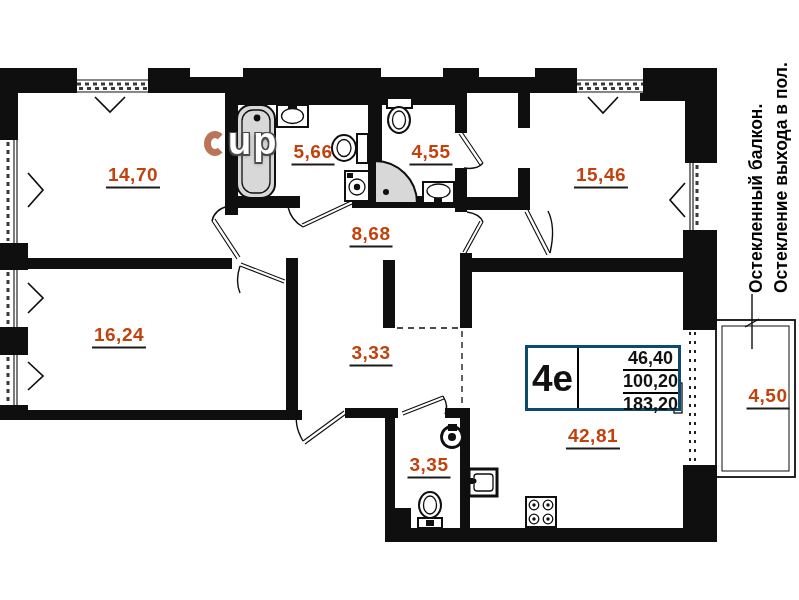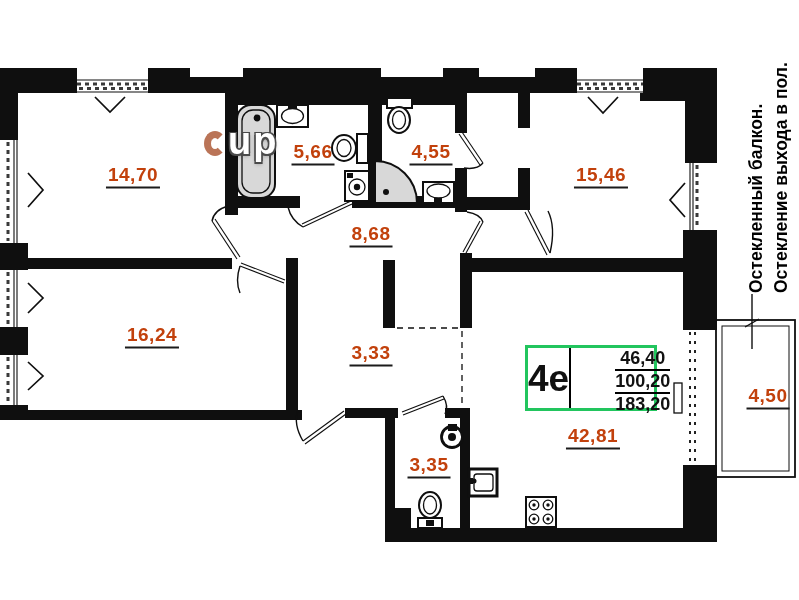--- a/index.html
+++ b/index.html
@@ -19,22 +19,22 @@
   .gdash{stroke:#222;stroke-width:2;stroke-dasharray:3 6;fill:none;}
   .chev{fill:none;stroke:var(--wall);stroke-width:1.7;}
   .fx{fill:#fff;stroke:var(--wall);stroke-width:2;}
   .fx3{fill:#fff;stroke:var(--wall);stroke-width:3;}
   .fxl{fill:none;stroke:var(--wall);stroke-width:1.3;}
   .gray{fill:var(--fixture-fill);stroke:var(--wall);stroke-width:2;}
   .blk{fill:var(--wall);}
   .lbl{position:absolute;transform:translate(-50%,-50%);font-weight:700;font-size:19px;
        color:#c2410c;border-bottom:2px solid #1b1b1b;padding:0 2px 1px 2px;white-space:nowrap;
        letter-spacing:.5px;}
-  .infobox{position:absolute;left:525px;top:345px;width:132px;height:66px;background:#fff;
-           border:3px solid #22c55e;box-sizing:border-box;display:flex;z-index:10;}
+  .infobox{position:absolute;left:525px;top:345px;width:156px;height:66px;background:#fff;
+           border:3px solid #0c4a6e;box-sizing:border-box;display:flex;z-index:10;}
   .infobox .unit{width:55px;border-right:2.5px solid #000;display:flex;align-items:center;
            justify-content:center;font-size:37px;font-weight:700;color:#111;line-height:1;}
   .infobox .rows{flex:1;display:flex;flex-direction:column;padding-left:44px;}
   .infobox .row{flex:1;display:flex;align-items:center;justify-content:center;font-size:18px;
            font-weight:700;color:#111;}
   .infobox .row + .row{border-top:2px solid #000;text-align:center;}
   .vnote{position:absolute;transform-origin:0 0;transform:rotate(-90deg);white-space:nowrap;
          font-size:17.5px;font-weight:700;color:#000;}
   .wm{position:absolute;left:228px;top:122px;font-size:38px;font-weight:700;color:#fff;
       letter-spacing:2px;z-index:30;line-height:1;
@@ -254,21 +254,21 @@
 
     <rect class="fxl" x="674" y="383" width="8" height="30"></rect>
   </g>
 </svg>
 
   <div class="lbl" style="left:133px;top:176px">14,70</div>
   <div class="lbl" style="left:313px;top:153px">5,66</div>
   <div class="lbl" style="left:431px;top:153px">4,55</div>
   <div class="lbl" style="left:601px;top:176px">15,46</div>
   <div class="lbl" style="left:371px;top:235px">8,68</div>
-  <div class="lbl" style="left:152px;top:336px">16,24</div>
+  <div class="lbl" style="left:119px;top:336px">16,24</div>
   <div class="lbl" style="left:371px;top:354px">3,33</div>
   <div class="lbl" style="left:429px;top:466px">3,35</div>
   <div class="lbl" style="left:593px;top:437px">42,81</div>
   <div class="lbl" style="left:768px;top:397px">4,50</div>
 
   <div class="infobox">
     <div class="unit">4е</div>
     <div class="rows">
       <div class="row">46,40</div>
       <div class="row">100,20</div>

